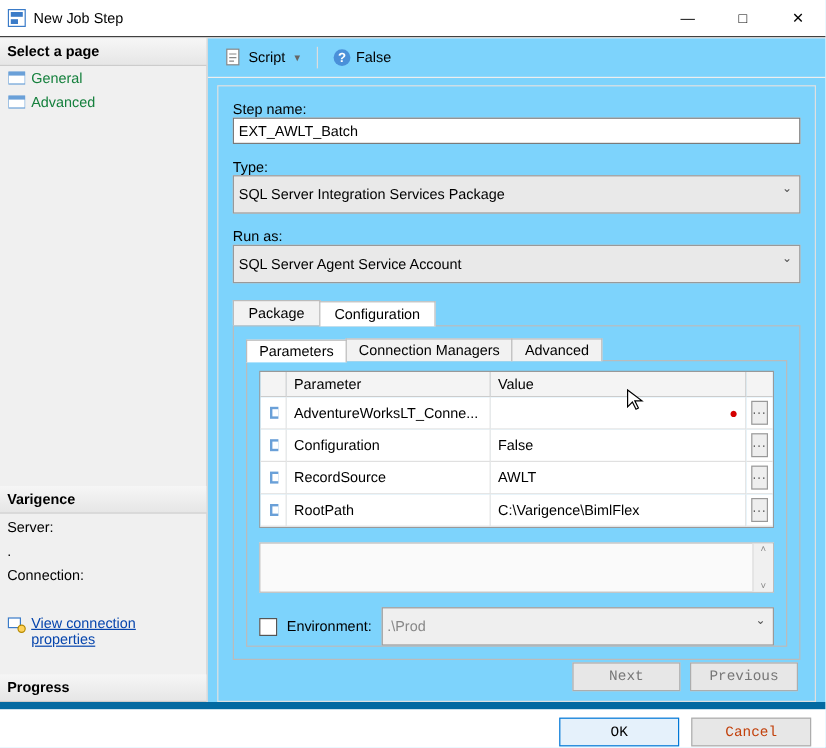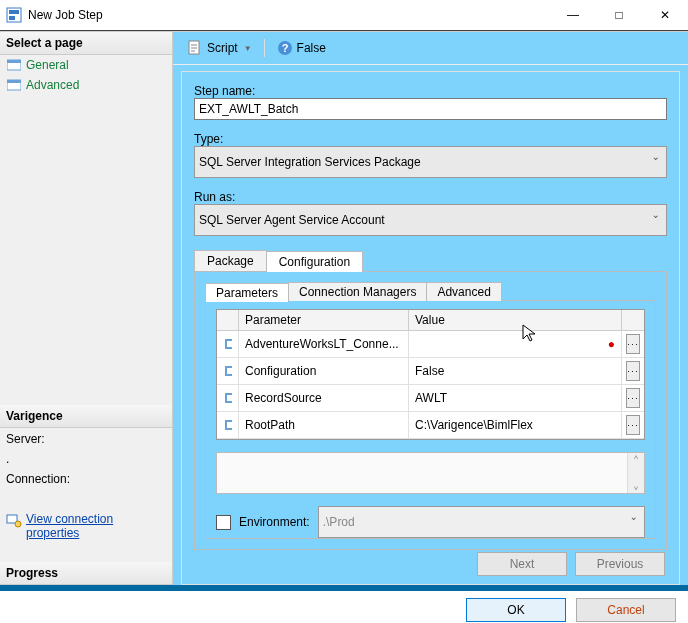--- a/index.html
+++ b/index.html
@@ -194,20 +194,21 @@
 
   .nav-buttons { position:absolute; right:14px; bottom:8px; display:flex; gap:8px; }
   .btn {
     min-width:68px;
     height:22px;
     border:1px solid #adadad;
     background:#e7e7e7;
     color:#777;
     display:inline-flex; align-items:center; justify-content:center;
     padding:0 10px;
+    font-family:Liberation Mono, monospace;
   }
   .btn.enabled { color:#c2410c; background:#e7e7e7; }
   .btn.default { border:1px solid #0078d7; background:#e5f1fb; color:#000; }
 
   .footer {
     height:38px;
     border-top:6px solid #0369a1;
     display:flex; align-items:center; justify-content:flex-end;
     padding-right:12px; gap:10px;
   }

